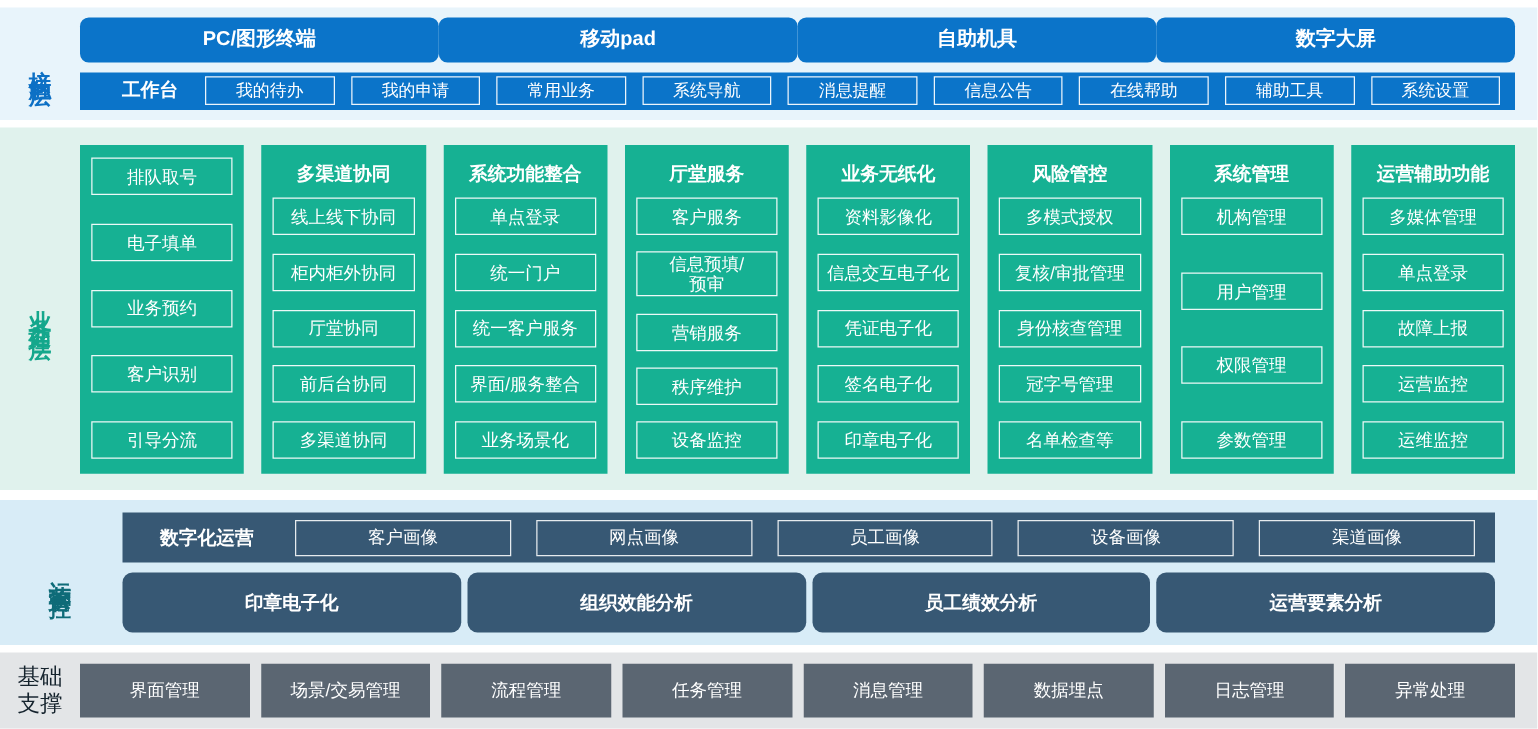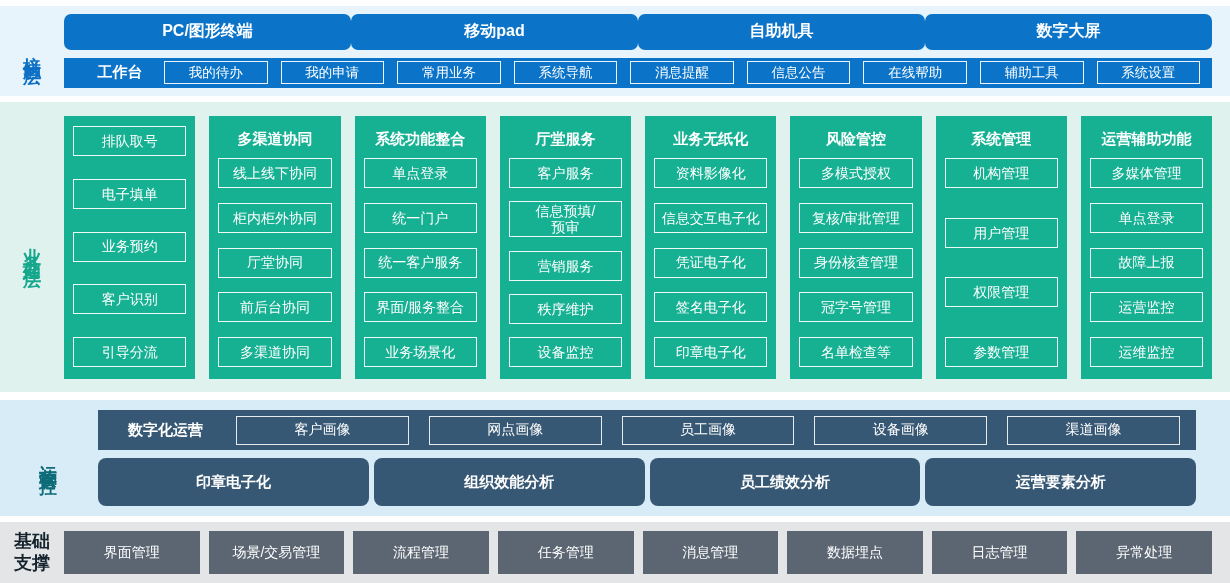--- a/index.html
+++ b/index.html
@@ -47,21 +47,21 @@
   .digital-label { flex:0 0 122px; color:#fff; font-weight:bold; font-size:15px; padding-left:14px; }
   .profiles { flex:1; display:flex; gap:20px; }
   .profile-item { flex:1; height:29px; border:1px solid rgba(255,255,255,.88); color:#fff;
     font-size:14px; display:flex; align-items:center; justify-content:center; }
   .analyses { flex:1; display:flex; gap:5px; }
   .analysis { flex:1; background:#375874; border-radius:8px; color:#fff; font-weight:bold;
     font-size:15px; display:flex; align-items:center; justify-content:center; }
 
   
   .base { height:61px; background:#e3e5e7; padding:9px 0; }
-  .base-label { width:42px; color:#15232d; font-weight:bold; font-size:18px; line-height:1.22;
+  .base-label { width:42px; color:#15232d; font-weight:normal; font-size:18px; line-height:1.22;
     text-align:center; word-break:break-all; }
   .base-items { flex:1; display:flex; flex-direction:row; gap:9px; }
   .base-item { flex:1; background:#5b6672; color:#fff; font-size:14px; display:flex;
     align-items:center; justify-content:center; }
 </style>
 </head>
 <body>
 
 <div class="page">
 

